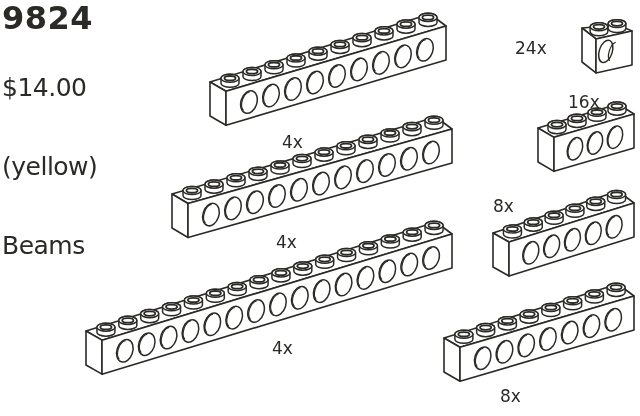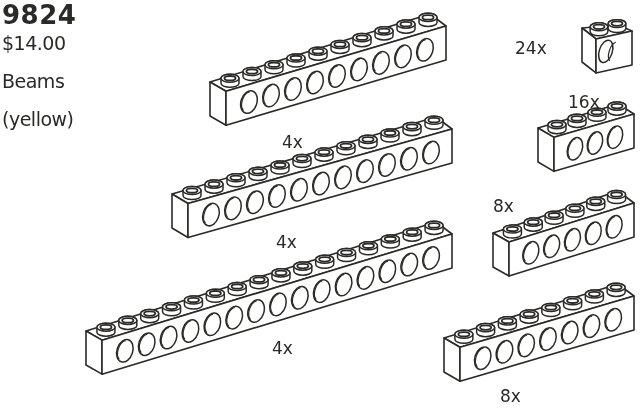--- a/index.html
+++ b/index.html
@@ -1,31 +1,31 @@
 <!DOCTYPE html>
 <html><head>
   <meta charset="utf-8">
   <style>
     html, body { margin: 0; padding: 0; background: #ffffff; }
     body { width: 640px; height: 416px; position: relative; overflow: hidden;
            font-family: "DejaVu Sans", sans-serif; color: #2b2a26; }
     .title-block { position: absolute; left: 2px; top: 2px; line-height: 1; }
-    .set-number { font-family: "DejaVu Sans", sans-serif; font-weight: bold; font-size: 26px; letter-spacing: 0.5px; display:block; height: 32px; }
-    .set-line { font-family: "DejaVu Sans", sans-serif; font-size: 19px; display:block; height: 38px; letter-spacing: -0.5px; }
+    .set-number { font-family: "DejaVu Sans", sans-serif; font-weight: bold; font-size: 32px; letter-spacing: 0.5px; display:block; height: 32px; }
+    .set-line { font-family: "DejaVu Sans", sans-serif; font-size: 25px; display:block; height: 38px; letter-spacing: -0.5px; margin-top: 41px; }
     svg#art { position: absolute; left: 0; top: 0; }
     .qty { position: absolute; font-family: "DejaVu Sans", sans-serif; font-size: 17px; color: #2b2a26; }
   </style>
 </head>
 <body>
 
 <div class="title-block">
   <span class="set-number">9824</span>
   <span class="set-line">$14.00</span>
+  <span class="set-line">(yellow)</span>
   <span class="set-line">Beams</span>
-  <span class="set-line">(yellow)</span>
 </div>
 
 <svg id="art" width="640" height="416" viewBox="0 0 640 416">
     <g>
       <polygon points="210,82 226,91.25423728813558 446,26 430,14" fill="#ffffff" stroke="#2b2a26" stroke-width="1.6" stroke-linejoin="round"></polygon>
       <polygon points="210,82 226,91.25423728813558 226,125.25423728813558 210,116" fill="#ffffff" stroke="#2b2a26" stroke-width="1.6" stroke-linejoin="round"></polygon>
       <polygon points="226,91.25423728813558 446,26 446,60 226,125.25423728813558" fill="#ffffff" stroke="#2b2a26" stroke-width="1.6" stroke-linejoin="round"></polygon>
       <g>
         <path d="M221,83.2457627118644 L221,78.2457627118644 A9,4.05 0 0 1 239,78.2457627118644 L239,83.2457627118644 A9,4.05 0 0 1 221,83.2457627118644 Z" fill="#ffffff" stroke="#2b2a26" stroke-width="1.5"></path>
         <ellipse cx="230" cy="78.2457627118644" rx="9" ry="4.05" fill="#ffffff" stroke="#2b2a26" stroke-width="1.5"></ellipse>

